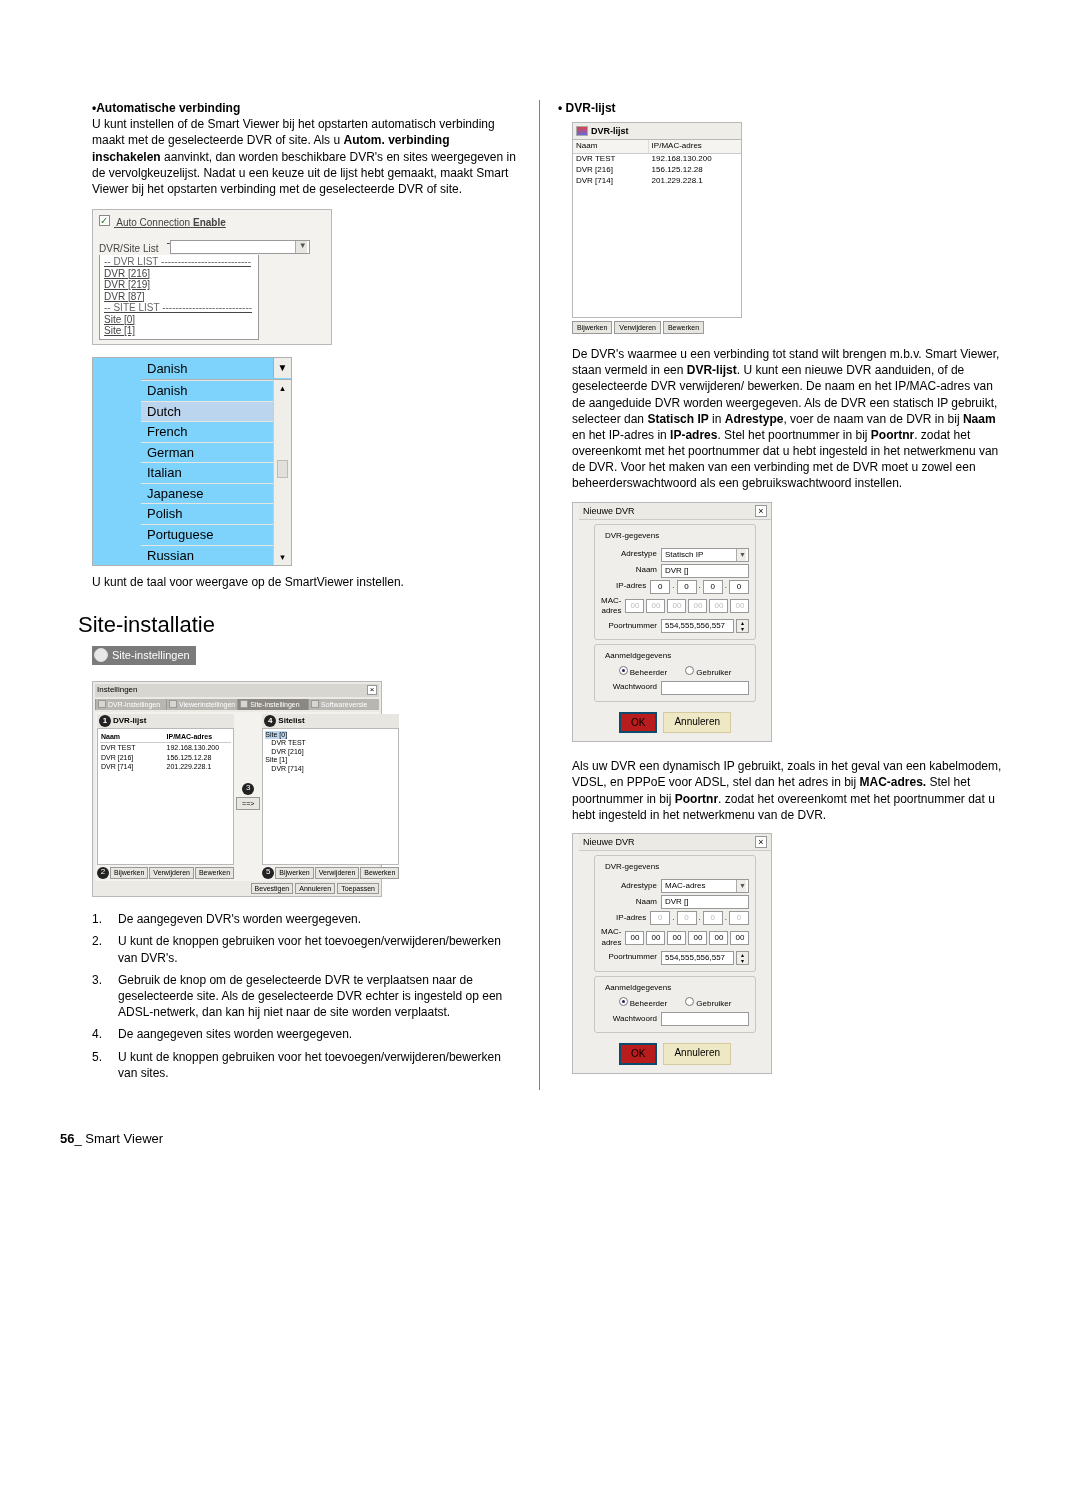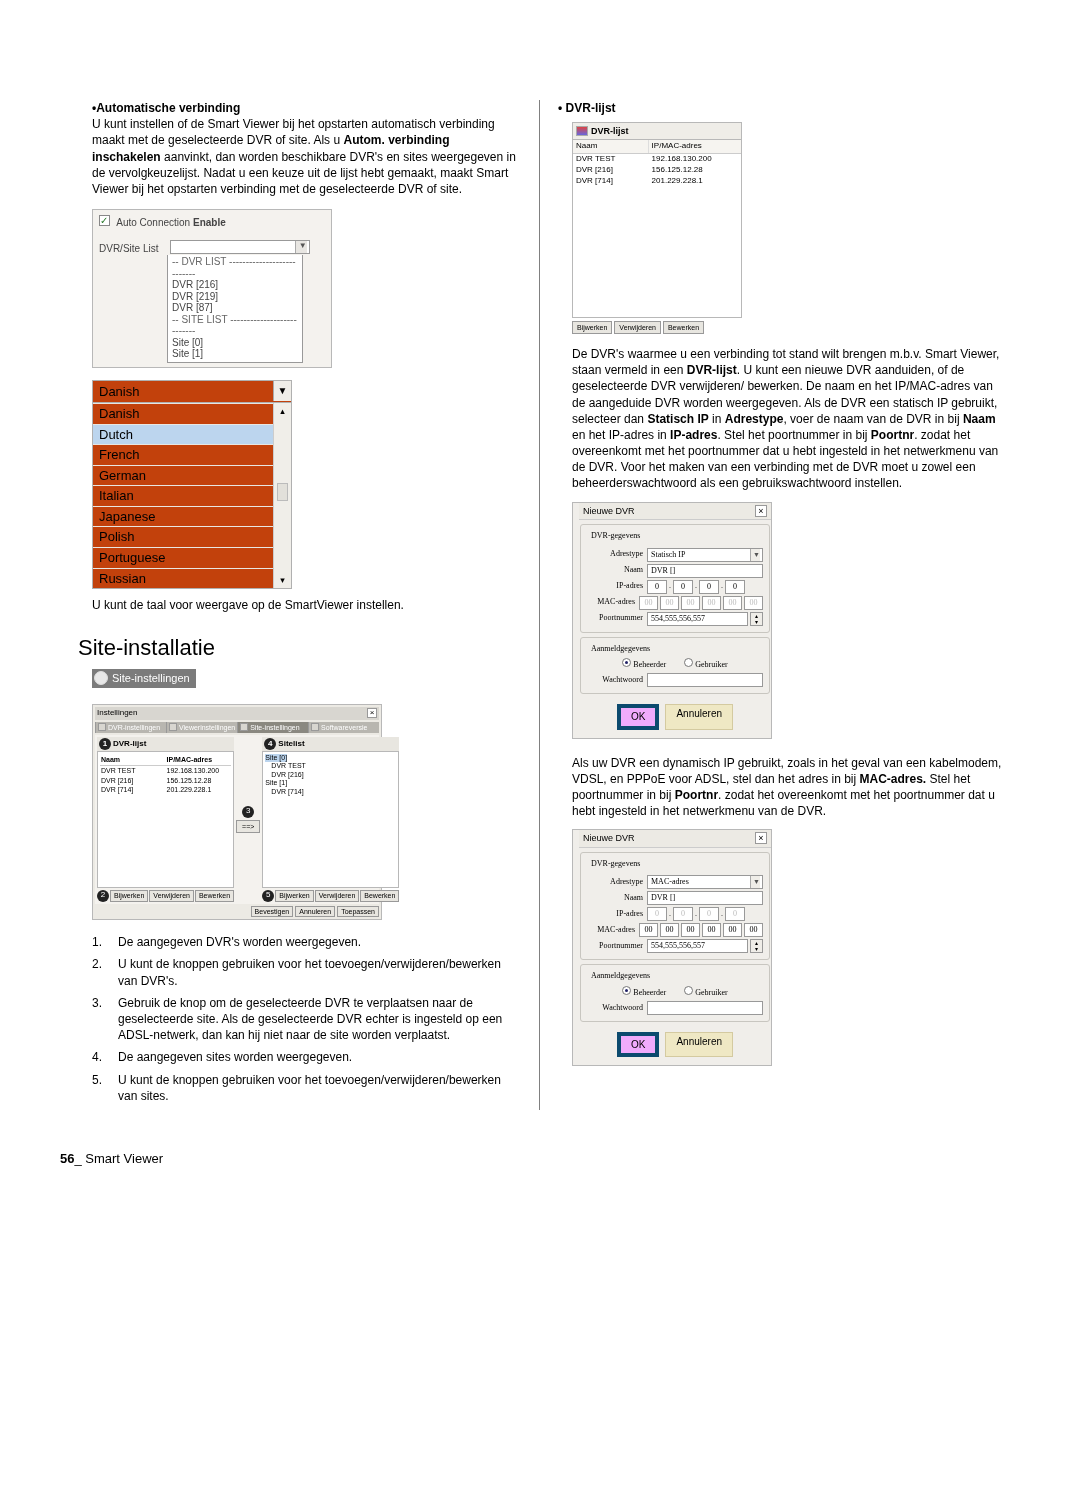--- a/index.html
+++ b/index.html
@@ -28,29 +28,29 @@
   .sub-bullet span { font-weight: bold; }
   .dot { display:inline-block; }
   .dot::before { content:"• "; font-weight:bold;}
   .screenshot-box {
     border: 1px solid #b8b8b8;
     background: #f4f2ee;
     margin: 6px 0 12px 14px;
     font-size: 10px;
     color: #444;
   }
-  .auto-conn { width: 240px; padding: 5px 6px 4px 6px; }
+  .auto-conn { width: 240px; padding: 5px 6px 4px 6px; text-decoration: underline; }
   .chk { margin-right:4px; display:inline-block; width:11px; height:11px; border:1px solid #888; background:#fff; position:relative; }
   .chk::after{content:"✓"; font-size:10px; position:absolute; top:-2px; left:0; color:#2a7a2a;}
   .dvrsite-label { display:inline-block; width:68px; vertical-align:top; margin-top:10px; font-size:10px;}
   .dvrsite-select { display:inline-block; vertical-align:top; margin-top:8px; border:1px solid #999; background:#fff; width:140px; height:14px; position:relative;}
   .dvrsite-select::after{content:"▼"; position:absolute; right:2px; top:0; font-size:8px; color:#555; border-left:1px solid #aaa; padding-left:3px; background:#e8e6e2; height:12px;}
-  .dvrsite-listbox { margin-left:68px; margin-top:0; border:1px solid #999; border-top:none; background:#fff; width:136px; padding:1px 4px 2px 4px; line-height:1.15;}
+  .dvrsite-listbox { margin-top:0; border:1px solid #999; border-top:none; background:#fff; width:160px; padding:1px 4px 2px 4px; line-height:1.15;}
   .dvrsite-listbox .hdr { color:#666;}
-  .taal-box { width: 200px; margin-left:14px; border:1px solid #b0b0b0; background:#c2410c; font-size:13px;}
+  .taal-box { width: 200px; margin-left:14px; border:1px solid #b0b0b0; background:#7dd3fc; font-size:13px;padding-left:48px;}
   .taal-selected { display:flex; align-items:center; justify-content:space-between; border-bottom:1px solid #b0b0b0;}
   .taal-selected .txt{padding:2px 6px;}
   .taal-btn{ width:18px; height:20px; border-left:1px solid #aaa; background:#efede8; text-align:center; font-size:10px; line-height:20px;}
   .taal-list { display:flex; }
   .taal-items { flex:1; }
   .taal-items div { padding:1px 6px; border-top:1px solid #e8e6e2;}
   .taal-items div.hl { background:#bcd5ee;}
   .taal-scroll{ width:18px; border-left:1px solid #ccc; background:#f0eee9; position:relative;}
   .taal-scroll .up, .taal-scroll .down{position:absolute; left:0; width:100%; height:16px; text-align:center; font-size:9px; line-height:16px;}
   .taal-scroll .up{top:0;} .taal-scroll .down{bottom:0;}
@@ -97,41 +97,41 @@
   .dl-head .c2{width:55%;}
   .dl-row{display:flex;}
   .dl-row .c1{width:45%;padding:0 3px;}
   .dl-row .c2{width:55%;padding:0 3px;}
   .dl-spacer{height:130px;}
   .dl-btns{display:flex;gap:2px;padding:3px 0 0 0;}
   .dl-btn{border:1px solid #999;background:#e8e6e0;font-size:7px;padding:1px 4px;}
   .new-dvr{width:200px; margin:10px 0 16px 14px; border:1px solid #b8b8b8; background:#f0eeea; font-size:9px;padding-left:6px;}
   .nd-title{display:flex;justify-content:space-between;padding:2px 4px;background:#eceae4;border-bottom:1px solid #ccc;}
   .nd-close{width:12px;height:12px;border:1px solid #999;background:#fff;text-align:center;line-height:10px;font-size:9px;}
-  .nd-group{margin:4px 1px;border:1px solid #c8c6c0;padding:4px 6px;border-radius:3px;font-family:Liberation Serif, serif;}
+  .nd-group{margin:4px 15px;border:1px solid #c8c6c0;padding:4px 6px;border-radius:3px;}
   .nd-group-title{margin:-10px 0 4px 0; display:inline-block; background:#f0eeea; padding:0 4px; font-size:8px;}
   .nd-row{display:flex;align-items:center;margin:2px 0;}
   .nd-label{width:56px;text-align:right;margin-right:4px;font-size:8px;}
   .nd-select{flex:1;border:1px solid #999;background:#fff;padding:0 3px;position:relative;font-size:8px;height:14px;line-height:12px;}
   .nd-select::after{content:"▼";position:absolute;right:2px;top:0;font-size:7px;color:#555;border-left:1px solid #aaa;padding-left:2px;background:#efede8;height:12px;}
   .nd-input{flex:1;border:1px solid #999;background:#fff;padding:0 3px;font-size:8px;height:14px;line-height:12px;}
   .nd-ip{display:flex;gap:2px;align-items:center;flex:1;}
   .nd-ip .box{width:20px;height:14px;border:1px solid #999;background:#fff;text-align:center;font-size:8px;line-height:12px;}
   .nd-ip .box.dis{color:#bbb;}
   .nd-ip .dotp{font-size:8px;}
   .nd-mac{display:flex;gap:2px;flex:1;}
   .nd-mac .box{width:19px;height:14px;border:1px solid #999;background:#fff;text-align:center;font-size:8px;line-height:12px;}
   .nd-mac .box.dis{color:#bbb;}
   .nd-spin{width:13px;height:14px;border:1px solid #999;margin-left:2px;background:linear-gradient(#efede8 50%,#efede8 50%);font-size:6px;display:flex;flex-direction:column;}
   .nd-spin span{flex:1;text-align:center;line-height:6px;}
   .nd-radio{display:flex;justify-content:center;gap:18px;font-size:8px;margin-bottom:2px;}
   .nd-rad{display:inline-block;width:9px;height:9px;border:1px solid #777;border-radius:5px;background:#fff;position:relative;}
   .nd-rad.on::after{content:"";position:absolute;left:2px;top:2px;width:3px;height:3px;border-radius:2px;background:#226;}
   .nd-foot{display:flex;justify-content:center;gap:6px;padding:6px 0 8px 0;}
-  .nd-btn{border:4px solid #0c4a6e;background:#f0abfc;padding:2px 10px;font-size:10px;}
+  .nd-btn{border:2px solid #0c4a6e;background:#b91c1c;padding:2px 10px;font-size:10px;}
   .nd-btn.accent{border:1px solid #d4caa0;background:#efe8c4;}
   .footer{margin-top:40px;font-size:13px;}
   .footer b{font-weight:bold;}
 </style>
 </head>
 <body>
 
 <div class="columns">
 
 <div class="col col-left">

